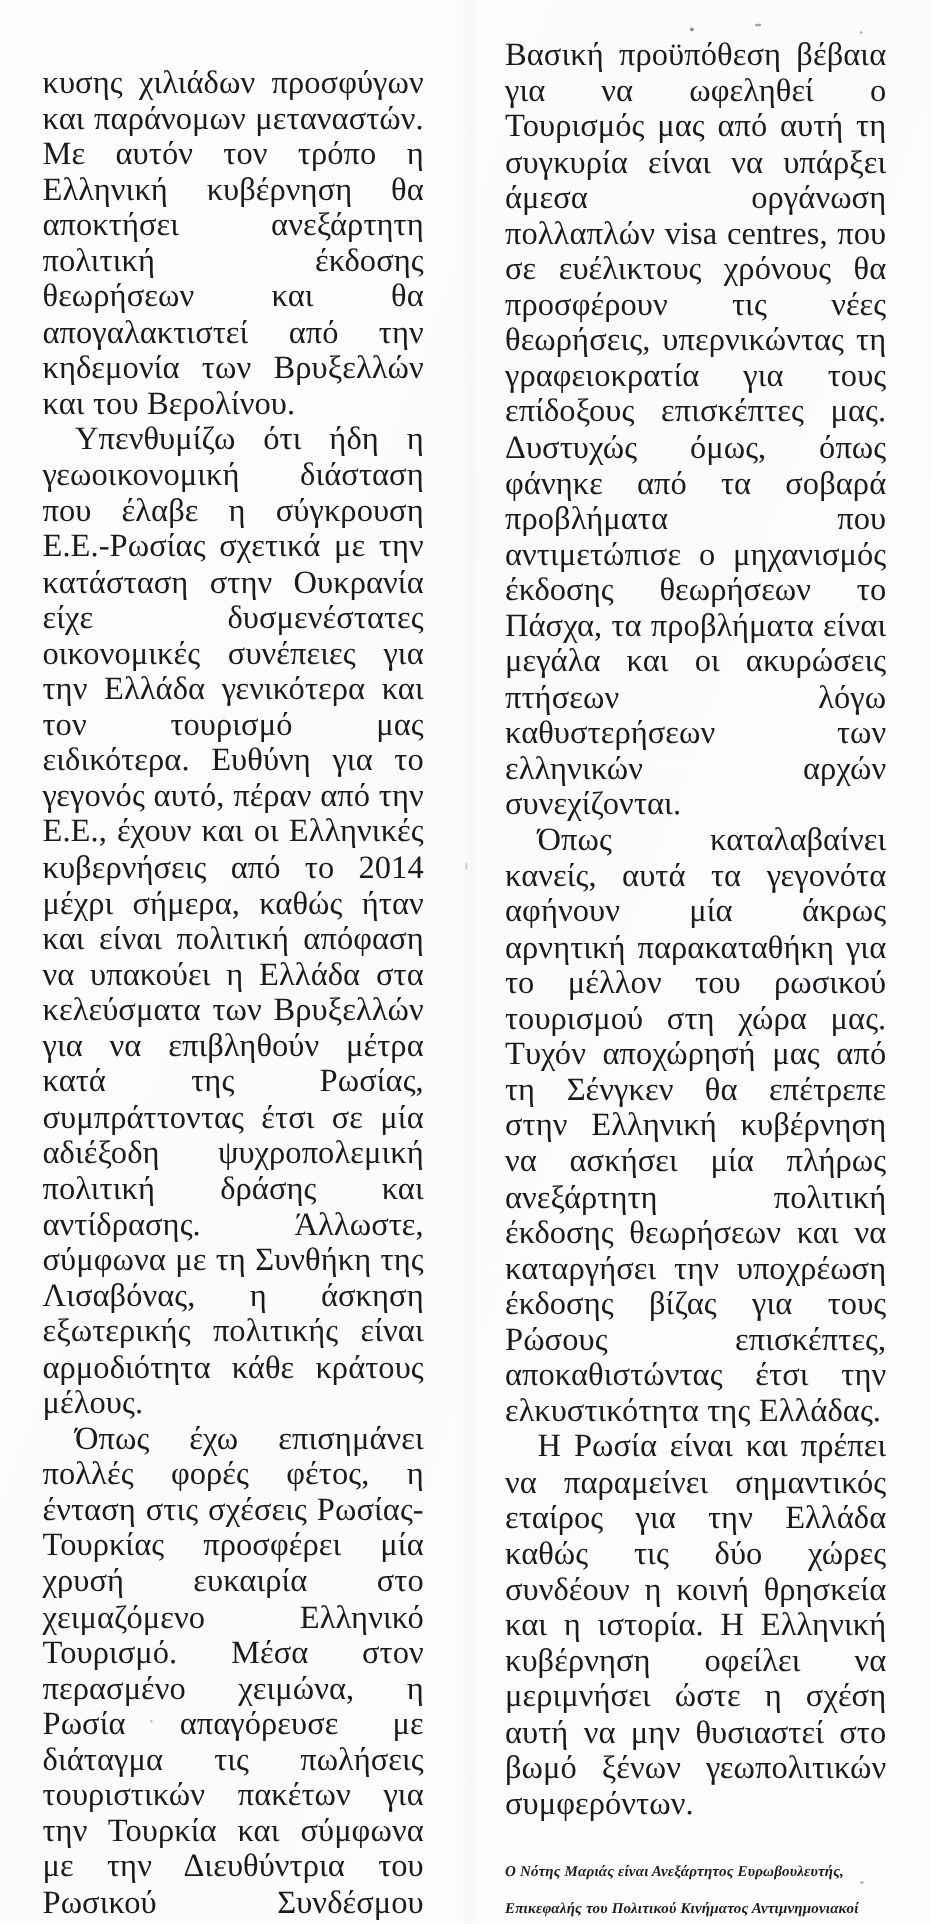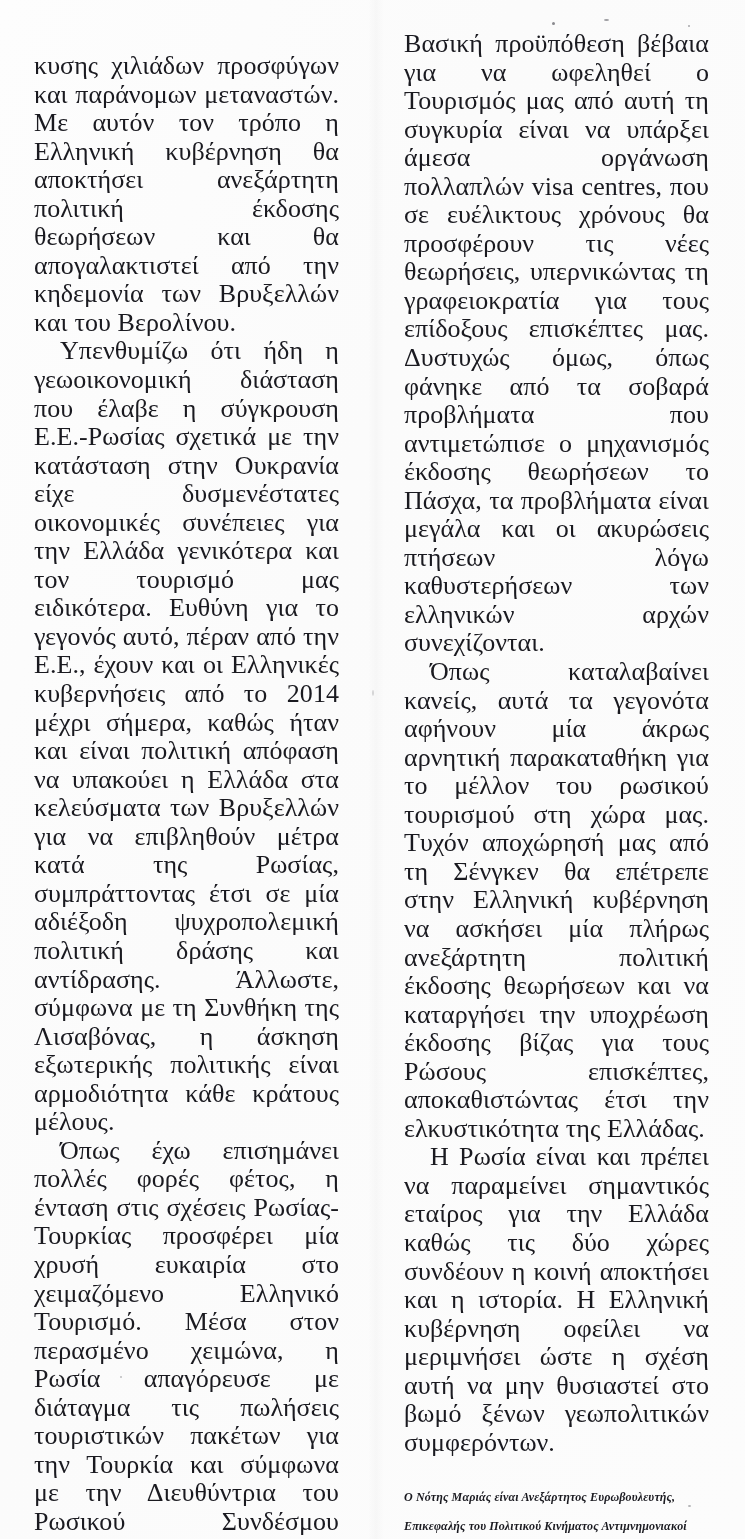--- a/index.html
+++ b/index.html
@@ -114,21 +114,21 @@
 
   <div class="col col-left">
     <p class="para first">κυσης χιλιάδων προσφύγων και παράνομων μεταναστών. Με αυτόν τον τρόπο η Ελληνική κυβέρνηση θα αποκτήσει ανεξάρτητη πολιτική έκδοσης θεωρήσεων και θα απογαλακτιστεί από την κηδεμονία των Βρυξελλών και του Βερολίνου.</p>
     <p class="para">Υπενθυμίζω ότι ήδη η γεωοικονομική διάσταση που έλαβε η σύγκρουση Ε.Ε.-Ρωσίας σχετικά με την κατάσταση στην Ουκρανία είχε δυσμενέστατες οικονομικές συνέπειες για την Ελλάδα γενικότερα και τον τουρισμό μας ειδικότερα. Ευθύνη για το γεγονός αυτό, πέραν από την Ε.Ε., έχουν και οι Ελληνικές κυβερνήσεις από το 2014 μέχρι σήμερα, καθώς ήταν και είναι πολιτική απόφαση να υπακούει η Ελλάδα στα κελεύσματα των Βρυξελλών για να επιβληθούν μέτρα κατά της Ρωσίας, συμπράττοντας έτσι σε μία αδιέξοδη ψυχροπολεμική πολιτική δράσης και αντίδρασης. Άλλωστε, σύμφωνα με τη Συνθήκη της Λισαβόνας, η άσκηση εξωτερικής πολιτικής είναι αρμοδιότητα κάθε κράτους μέλους.</p>
     <p class="para">Όπως έχω επισημάνει πολλές φορές φέτος, η ένταση στις σχέσεις Ρωσίας-Τουρκίας προσφέρει μία χρυσή ευκαιρία στο χειμαζόμενο Ελληνικό Τουρισμό. Μέσα στον περασμένο χειμώνα, η Ρωσία απαγόρευσε με διάταγμα τις πωλήσεις τουριστικών πακέτων για την Τουρκία και σύμφωνα με την Διευθύντρια του Ρωσικού Συνδέσμου Τουριστικών Πρακτόρων (ATOR) Maya Lomidze, τα περίπου 4 εκατ. επισκέπτες που πήρε η Τουρκία το 2015 (και άφησαν συνολικά πλέον των 4 δις ευρώ), το καλοκαίρι του 2016 θα ανακατανεμηθούν μεταξύ τοπικών θέρετρων της Ρωσίας και των χωρών της Μεσογείου.</p>
   </div>
 
   <div class="col col-right">
     <p class="para first">Βασική προϋπόθεση βέβαια για να ωφεληθεί ο Τουρισμός μας από αυτή τη συγκυρία είναι να υπάρξει άμεσα οργάνωση πολλαπλών visa centres, που σε ευέλικτους χρόνους θα προσφέρουν τις νέες θεωρήσεις, υπερνικώντας τη γραφειοκρατία για τους επίδοξους επισκέπτες μας. Δυστυχώς όμως, όπως φάνηκε από τα σοβαρά προβλήματα που αντιμετώπισε ο μηχανισμός έκδοσης θεωρήσεων το Πάσχα, τα προβλήματα είναι μεγάλα και οι ακυρώσεις πτήσεων λόγω καθυστερήσεων των ελληνικών αρχών συνεχίζονται.</p>
     <p class="para">Όπως καταλαβαίνει κανείς, αυτά τα γεγονότα αφήνουν μία άκρως αρνητική παρακαταθήκη για το μέλλον του ρωσικού τουρισμού στη χώρα μας. Τυχόν αποχώρησή μας από τη Σένγκεν θα επέτρεπε στην Ελληνική κυβέρνηση να ασκήσει μία πλήρως ανεξάρτητη πολιτική έκδοσης θεωρήσεων και να καταργήσει την υποχρέωση έκδοσης βίζας για τους Ρώσους επισκέπτες, αποκαθιστώντας έτσι την ελκυστικότητα της Ελλάδας.</p>
-    <p class="para">Η Ρωσία είναι και πρέπει να παραμείνει σημαντικός εταίρος για την Ελλάδα καθώς τις δύο χώρες συνδέουν η κοινή αποκτήσει και η ιστορία. Η Ελληνική κυβέρνηση οφείλει να μεριμνήσει ώστε η σχέση αυτή να μην θυσιαστεί στο βωμό ξένων γεωπολιτικών συμφερόντων.</p>
+    <p class="para">Η Ρωσία είναι και πρέπει να παραμείνει σημαντικός εταίρος για την Ελλάδα καθώς τις δύο χώρες συνδέουν η κοινή θρησκεία και η ιστορία. Η Ελληνική κυβέρνηση οφείλει να μεριμνήσει ώστε η σχέση αυτή να μην θυσιαστεί στο βωμό ξένων γεωπολιτικών συμφερόντων.</p>
     <p class="bio">Ο Νότης Μαριάς είναι Ανεξάρτητος Ευρωβουλευτής, Επικεφαλής του Πολιτικού Κινήματος Αντιμνημονιακοί Πολίτες, Καθηγητής Θεσμών Ε.Ε. στο Πανεπιστήμιο Κρήτης</p>
   </div>
 
 </div>
 
 <span class="speckle sp1"></span>
 <span class="speckle sp2"></span>
 <span class="speckle sp3"></span>
 <span class="speckle sp4"></span>
 <span class="speckle sp5"></span>

